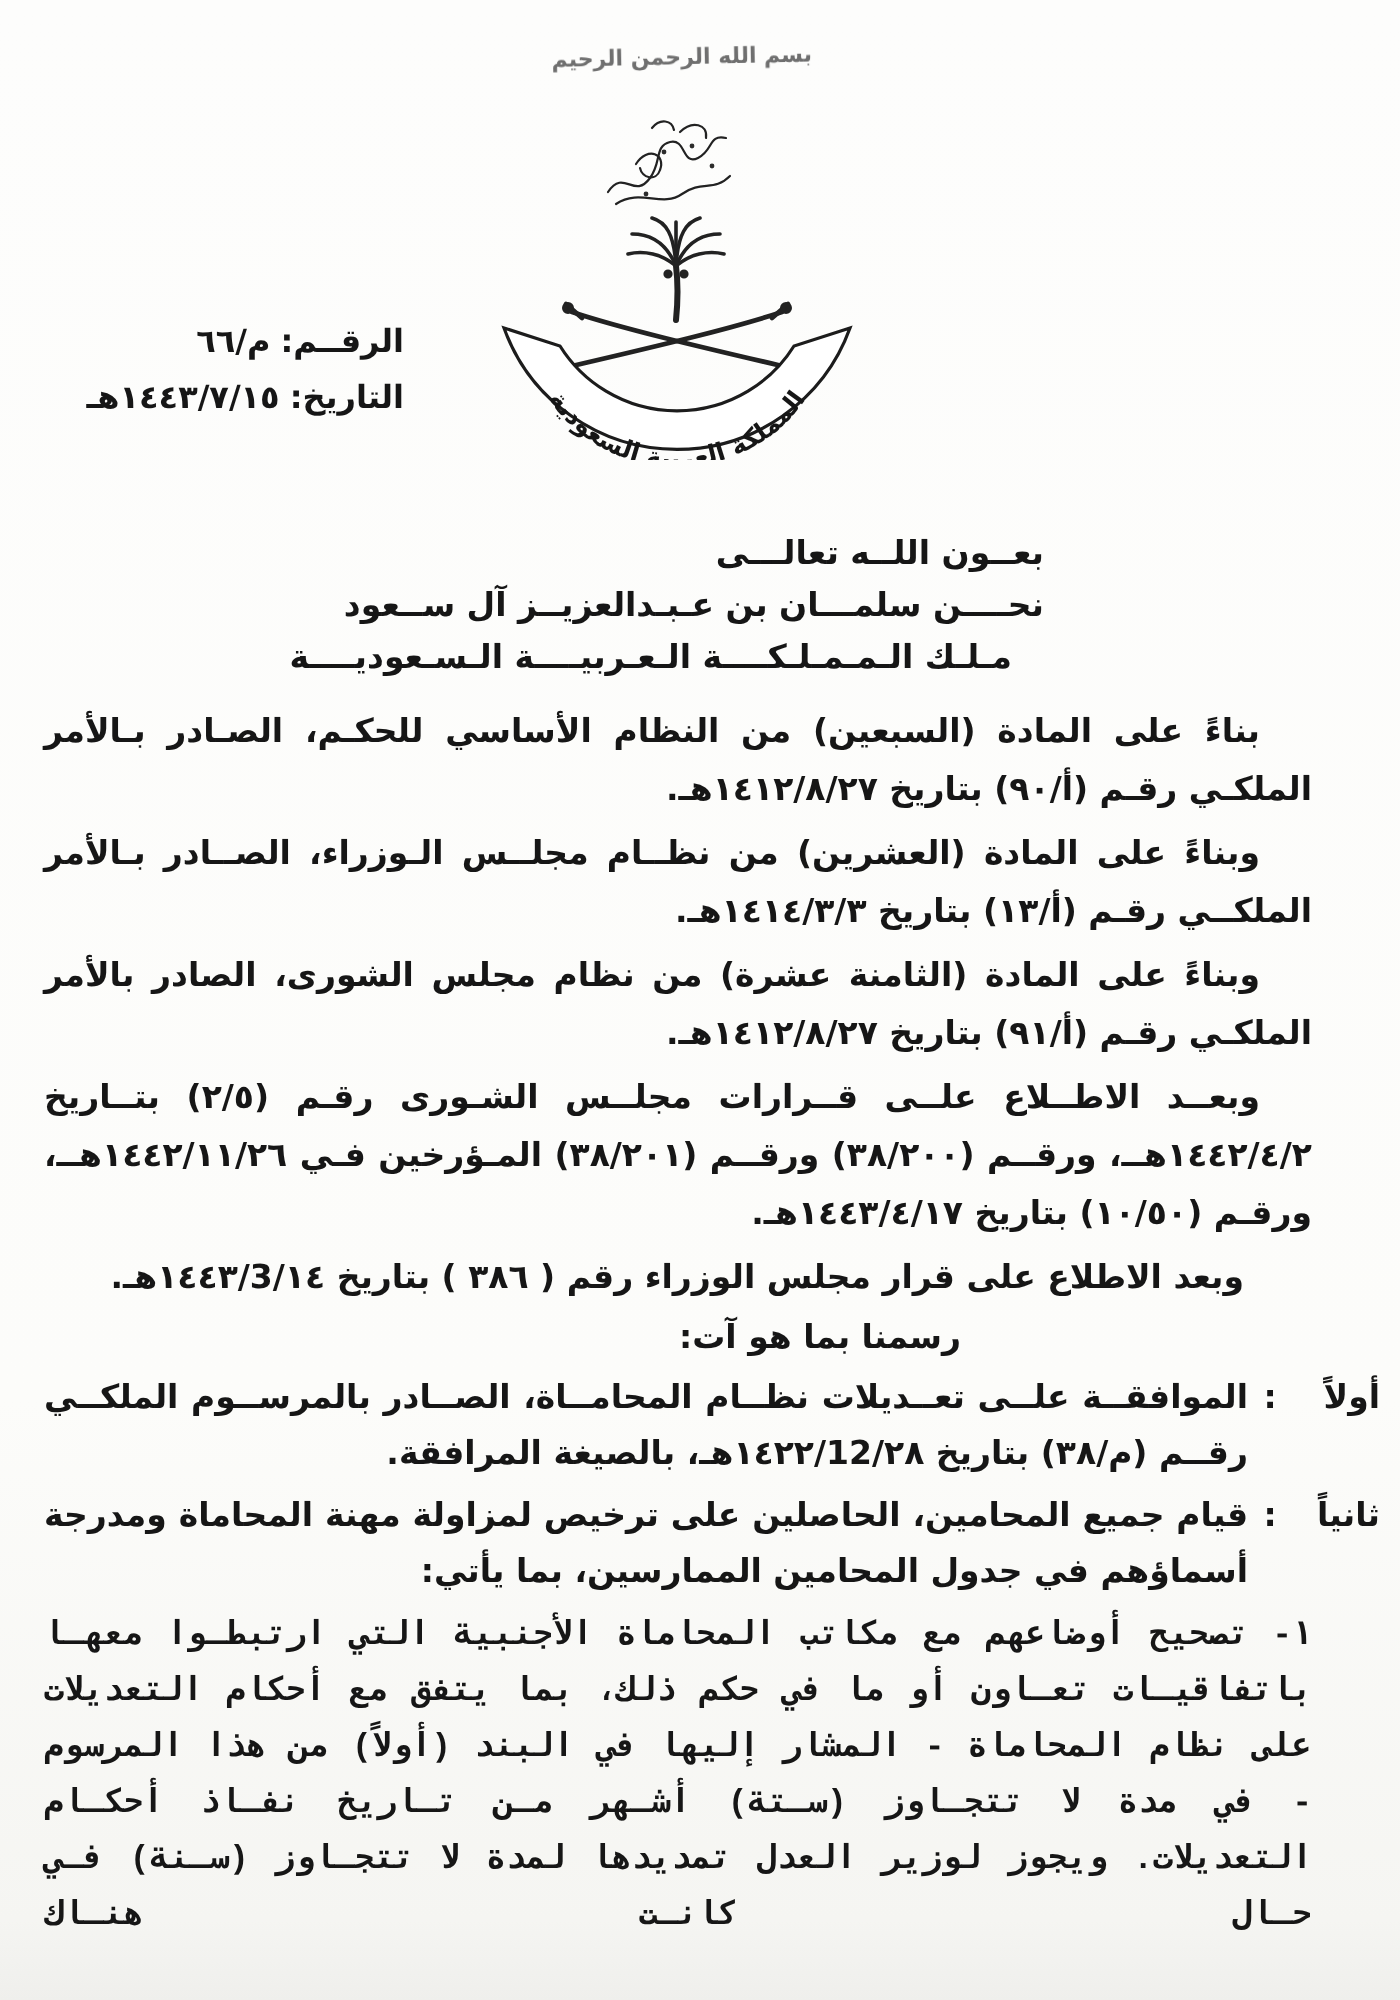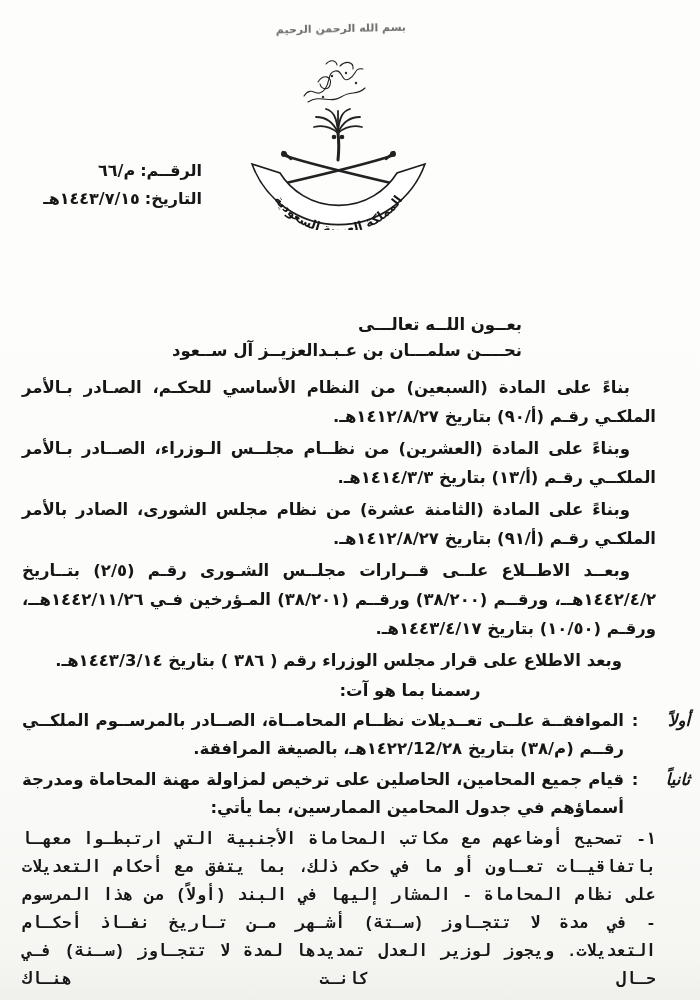--- a/index.html
+++ b/index.html
@@ -26,42 +26,42 @@
   .cypher { position:absolute; top:56px; left:296px; filter:blur(.25px); }
   .emblem  { position:absolute; top:106px; left:250px; }
 
   .docmeta {
     position:absolute; top:157px; left:20px; width:182px;
     text-align:right; font-size:16px; line-height:28px; letter-spacing:0;
   }
   .docmeta .row { display:flex; justify-content:flex-start; gap:5px; }
 
   
-  .content { position:absolute; top:262px; left:0; right:0;margin-top:48px; }
+  .content { position:absolute; top:262px; left:0; right:0; }
 
   .preamble { margin:2px 178px 0 0; text-align:right; font-size:16.5px; line-height:26px; }
   .preamble .l3 { margin-right:16px; }
 
   .recital {
     margin:3px 44px 0 22px; text-align:justify; text-indent:26px;
     font-size:16.5px; line-height:29px;
   }
   .recital.first { margin-top:9px; }
   .recital.single { text-indent:34px; }
 
   .intro {
     margin-top:3px; padding-left:120px; text-align:center;
     font-size:16.5px; line-height:26px;
   }
 
   .clause {
     display:flex; margin:3px 10px 0 22px;
     font-size:16.5px; line-height:28px;
   }
-  .clause-label { flex:none; width:44px; text-align:right;font-style:italic; }
+  .clause-label { flex:none; width:44px; text-align:right; }
   .clause-sep   { flex:none; width:22px; text-align:center; }
   .clause-text  { flex:1; text-align:justify; }
 
   .item { margin:4px 44px 0 22px; font-size:16.5px; line-height:28px; }
   .item-main { text-align:justify; text-align-last:justify;font-family:Liberation Mono, monospace; }
   .item-last { text-align:center; padding-right:118px; line-height:30px; }
 
   svg .ink  { stroke:#222; fill:none; stroke-linecap:round; }
   svg .band { fill:#fff; stroke:#1c1c1c; }
   .banner-text { font-size:12.5px; font-weight:700; fill:#161616; letter-spacing:.5px; }
@@ -131,20 +131,21 @@
       <span>التاريخ:</span>
       <span>١٤٤٣/٧/١٥هـ</span>
     </div>
   </div>
 
   <div class="content">
 
     <div class="preamble">
       <div>بعــون اللــه تعالـــى</div>
       <div>نحــــن سلمـــان بن عـبـدالعزيــز آل ســعود</div>
+      <div class="l3">مـلـك الـمـمـلـكــــة الـعـربيــــة الـسـعوديــــة</div>
     </div>
 
     <p class="recital first">بناءً على المادة (السبعين) من النظام الأساسي للحكـم، الصـادر بـالأمر الملكـي رقـم (أ/٩٠) بتاريخ ١٤١٢/٨/٢٧هـ.</p>
     <p class="recital">وبناءً على المادة (العشرين) من نظــام مجلــس الـوزراء، الصــادر بـالأمر الملكــي رقـم (أ/١٣) بتاريخ ١٤١٤/٣/٣هـ.</p>
     <p class="recital">وبناءً على المادة (الثامنة عشرة) من نظام مجلس الشورى، الصادر بالأمر الملكـي رقـم (أ/٩١) بتاريخ ١٤١٢/٨/٢٧هـ.</p>
     <p class="recital">وبعــد الاطــلاع علــى قــرارات مجلــس الشـورى رقـم (٢/٥) بتــاريخ ١٤٤٢/٤/٢هــ، ورقــم (٣٨/٢٠٠) ورقــم (٣٨/٢٠١) المـؤرخين فـي ١٤٤٢/١١/٢٦هــ، ورقـم (١٠/٥٠) بتاريخ ١٤٤٣/٤/١٧هـ.</p>
     <p class="recital single">وبعد الاطلاع على قرار مجلس الوزراء رقم ( ٣٨٦ ) بتاريخ ١٤٤٣/3/١٤هـ.</p>
 
     <div class="intro">رسمنا بما هو آت:</div>
 

